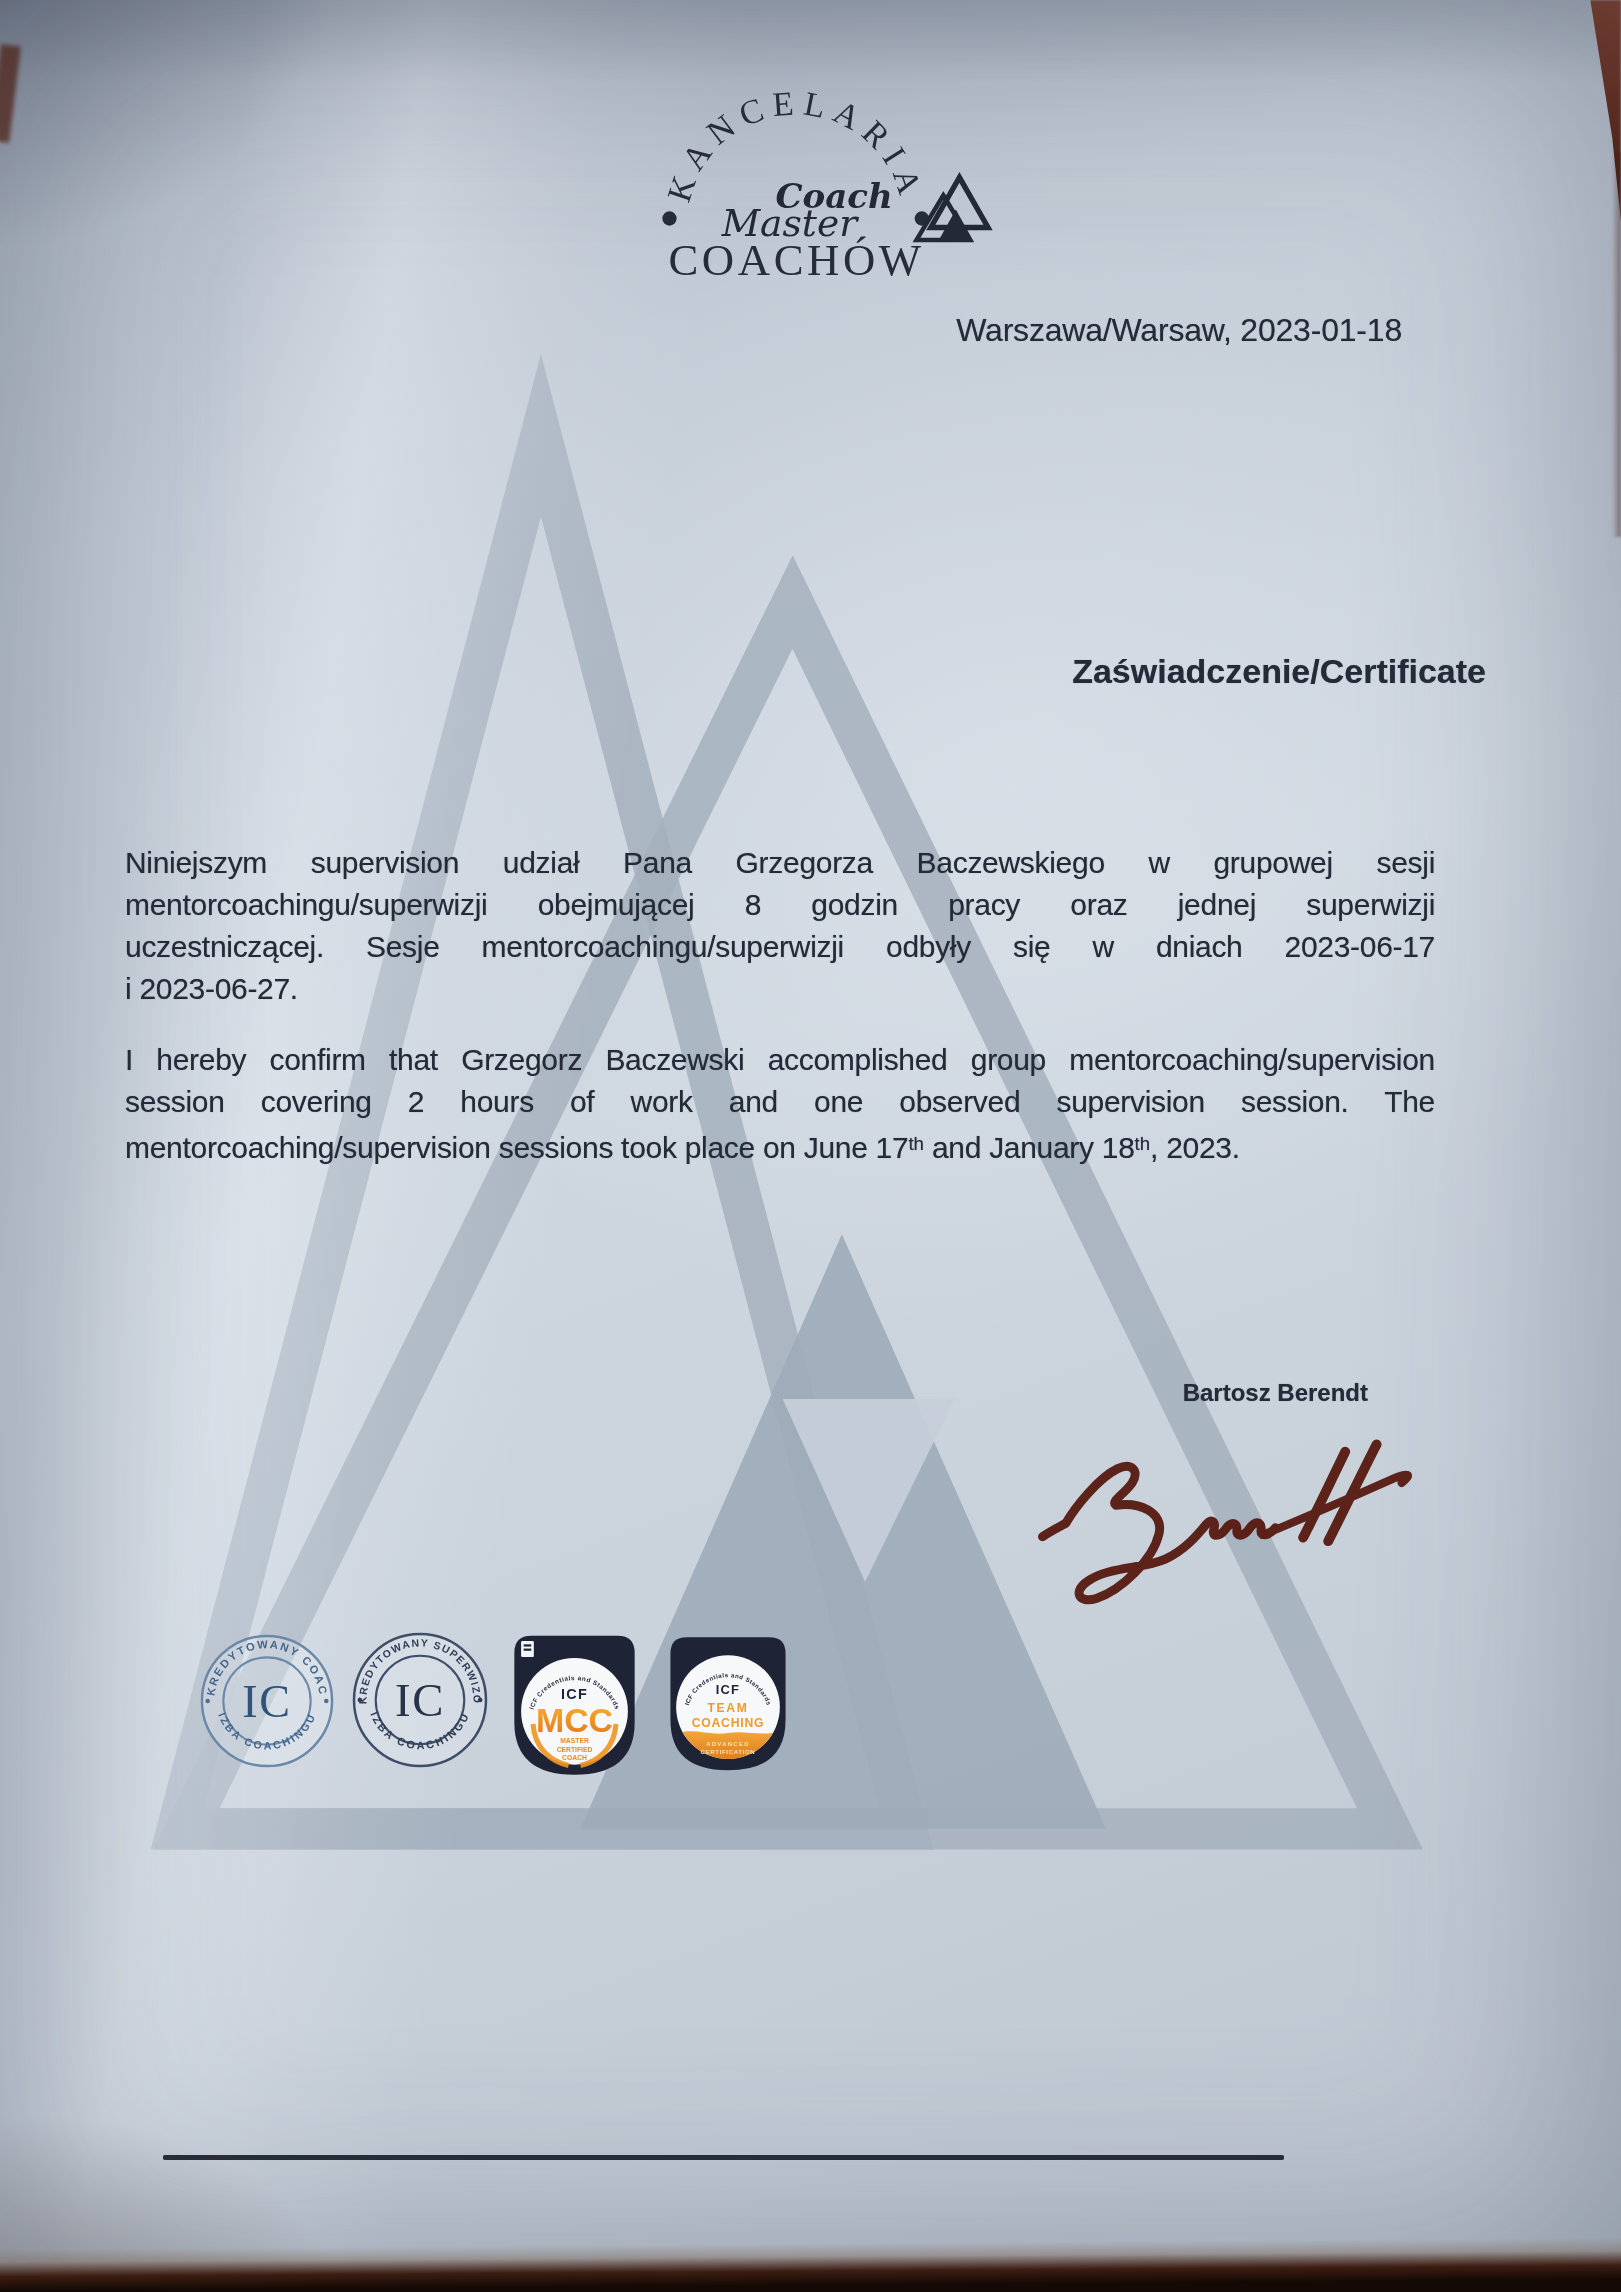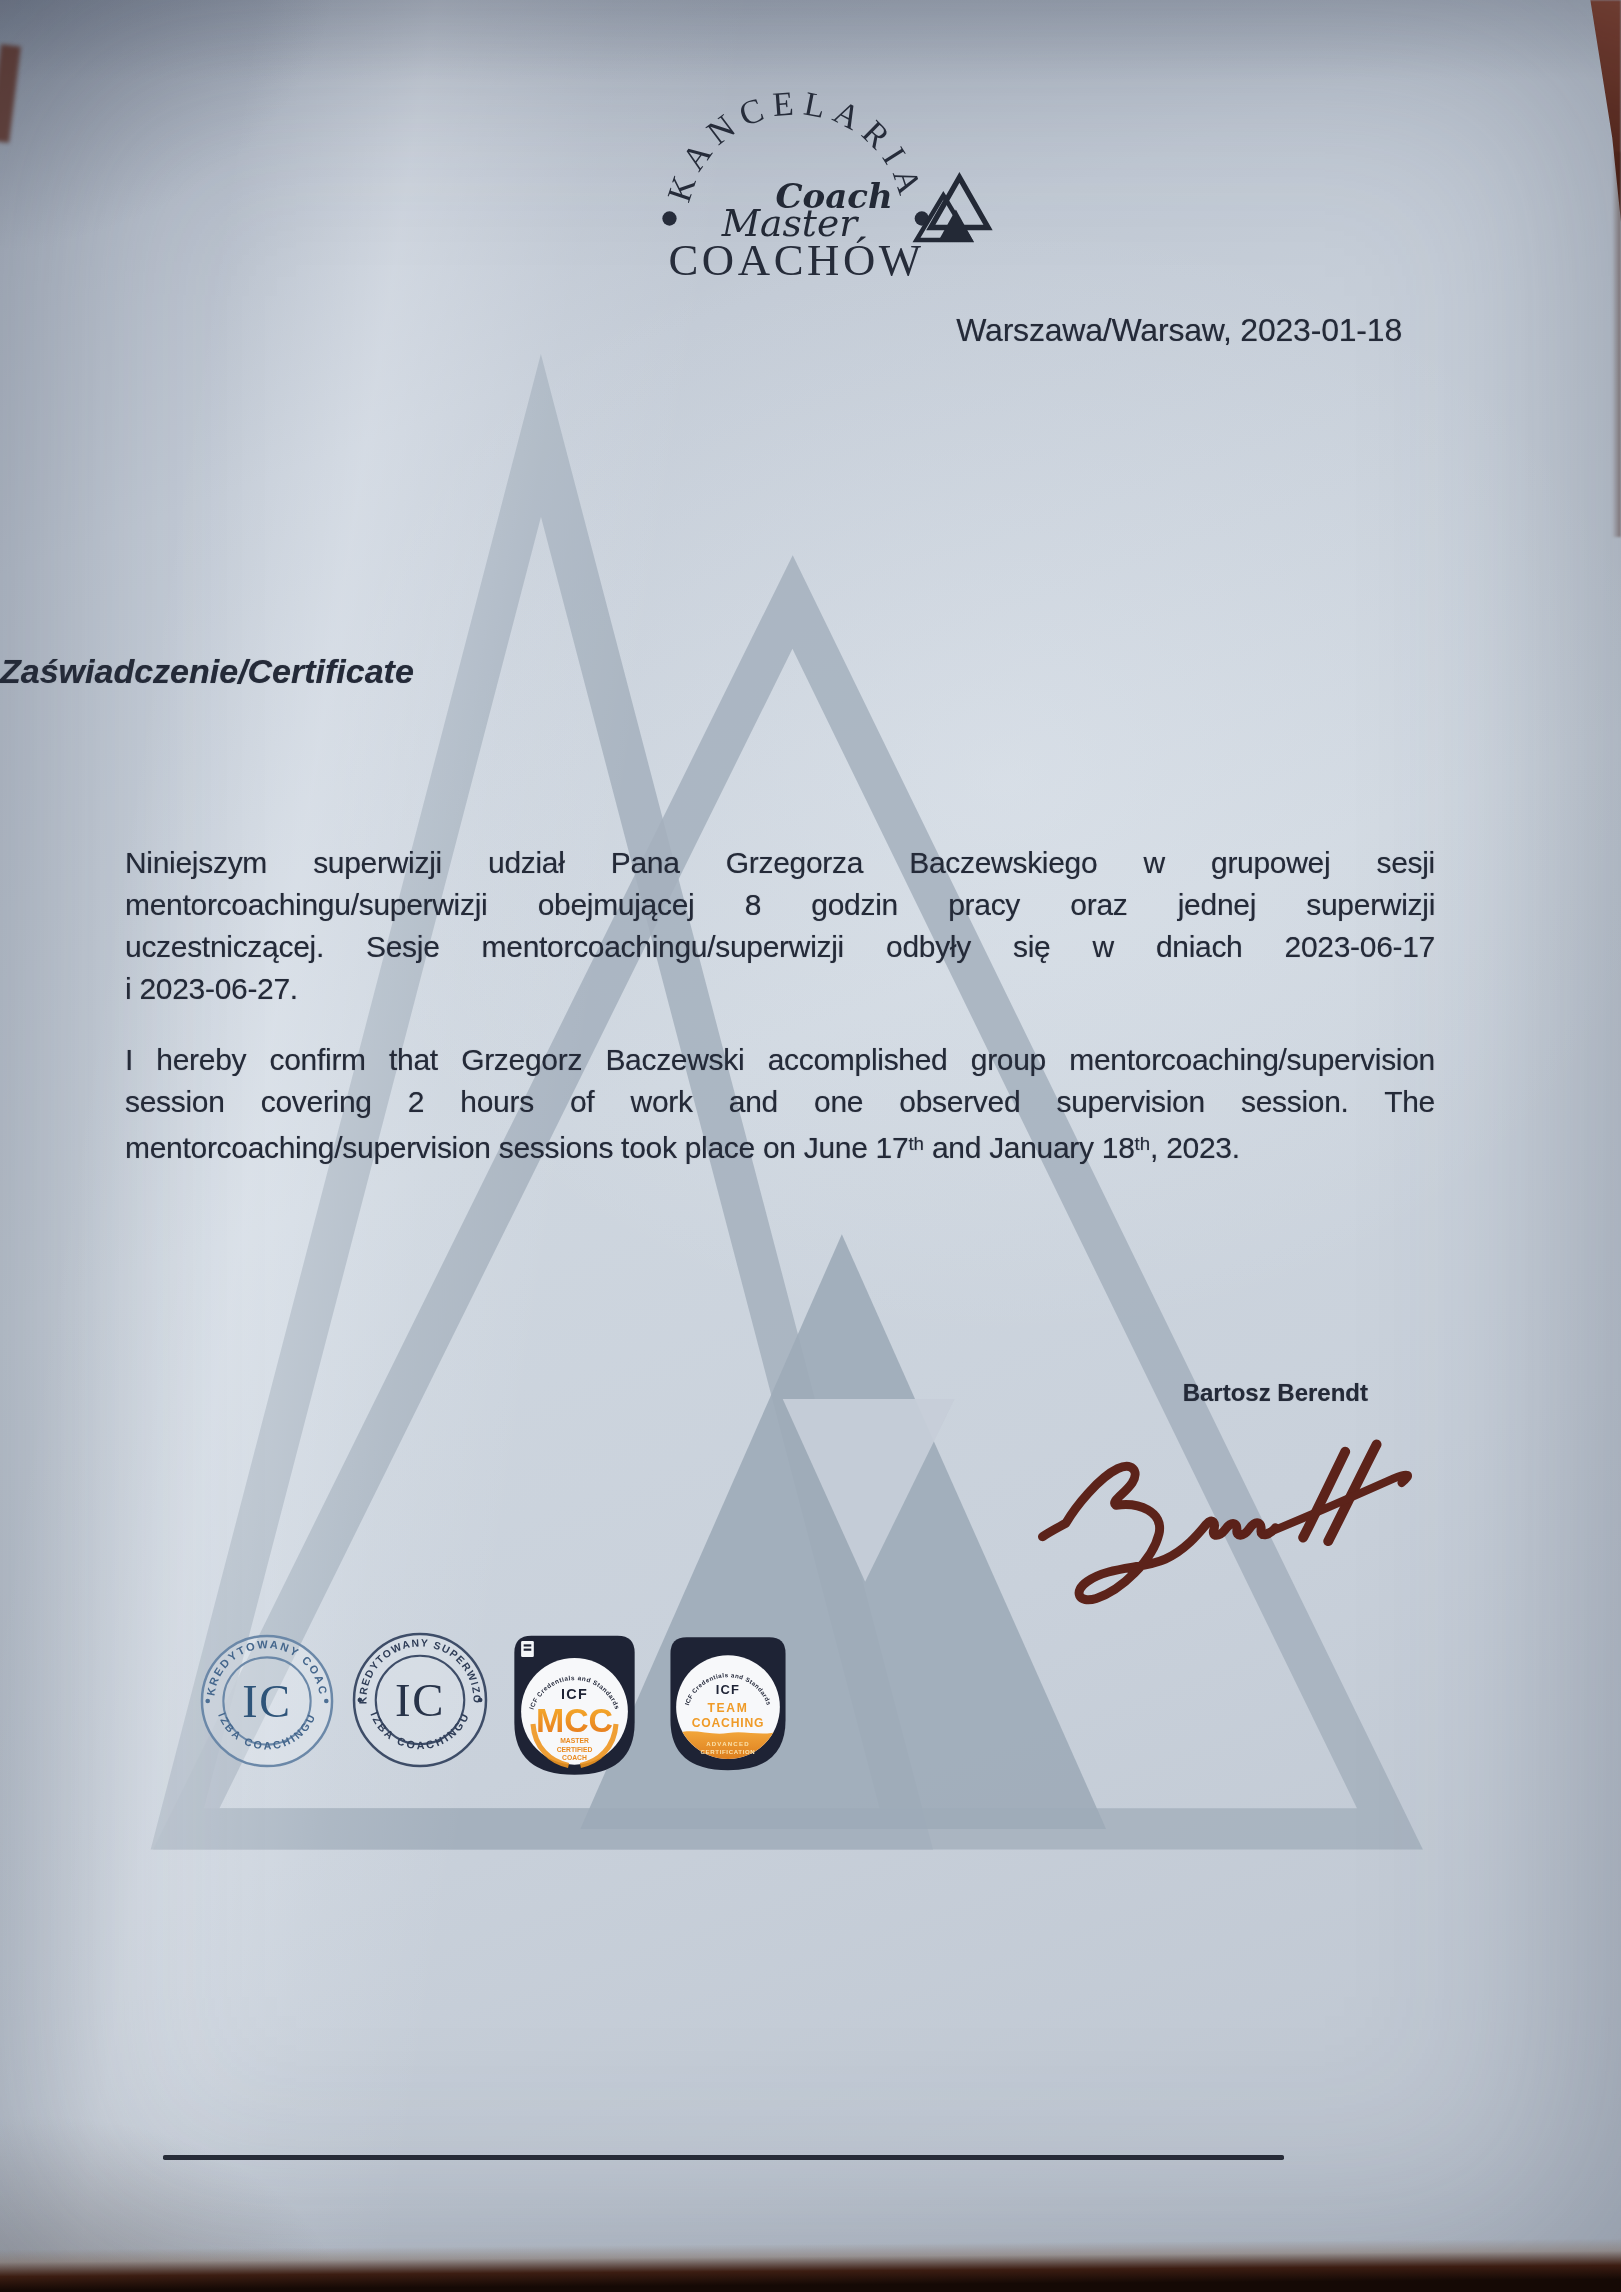--- a/index.html
+++ b/index.html
@@ -13,22 +13,22 @@
   .sheen{background:linear-gradient(99deg, rgba(255,255,255,0) 13%, rgba(246,250,255,0.34) 22%, rgba(246,250,255,0.10) 31%, rgba(255,255,255,0) 38%);}
   .vignette{box-shadow:inset 0 0 206px 49px rgba(48,57,76,0.30);}
   .cornerdark{background:
       radial-gradient(555px 430px at -3% -2%, rgba(46,54,72,0.38), rgba(46,54,72,0) 70%),
       radial-gradient(448px 287px at 2% 101%, rgba(52,40,36,0.30), rgba(52,40,36,0) 70%),
       linear-gradient(to bottom, rgba(66,74,92,0.18), rgba(66,74,92,0) 81px);}
   .watermark{position:absolute;left:0;top:0;}
   .logo{position:absolute;left:648px;top:77px;}
   .dateline{position:absolute;top:312px;right:219px;font-size:32px;letter-spacing:-0.2px;
     text-shadow:0 0 0.9px rgba(40,46,62,0.5);}
-  .doc-title{position:absolute;top:652px;left:0;width:1486px;text-align:left;
-    font-size:34px;font-weight:700;text-shadow:0 0 0.9px rgba(40,46,62,0.55);font-style:italic;}
+  .doc-title{position:absolute;top:652px;left:0;width:1486px;text-align:right;
+    font-size:34px;font-weight:700;text-shadow:0 0 0.9px rgba(40,46,62,0.55);}
   .para{position:absolute;left:125px;width:1310px;font-size:30px;letter-spacing:-0.3px;
     text-shadow:0 0 0.9px rgba(40,46,62,0.5);}
   .para-pl{top:842px;}
   .para-en{top:1039px;}
   .pline{height:42px;line-height:42px;text-align:justify;text-align-last:justify;}
   .pline-left{height:42px;line-height:42px;text-align:left;}
   sup.ord{font-size:0.62em;vertical-align:0.45em;letter-spacing:0;}
   .signer{position:absolute;top:1379px;right:253px;font-size:24px;font-weight:700;
     text-shadow:0 0 0.9px rgba(40,46,62,0.5);}
   .signature-svg{position:absolute;left:1021px;top:1429px;}
@@ -81,21 +81,21 @@
       <path d="M344 148 L364 184 L324 184 Z" fill="#232936" stroke="none"></path>
     </g>
     <text x="166" y="221" text-anchor="middle" font-family="Liberation Serif, serif" font-size="50" letter-spacing="4" fill="#262c3a">COACHÓW</text>
   </svg>
 
   <div class="dateline">Warszawa/Warsaw, 2023-01-18</div>
 
   <div class="doc-title">Zaświadczenie/Certificate</div>
 
   <div class="para para-pl">
-    <div class="pline">Niniejszym superwizji udział Pana Grzegorza Baczewskiego w grupowej sesji</div>
+    <div class="pline">Niniejszym supervision udział Pana Grzegorza Baczewskiego w grupowej sesji</div>
     <div class="pline">mentorcoachingu/superwizji obejmującej 8 godzin pracy oraz jednej superwizji</div>
     <div class="pline">uczestniczącej. Sesje mentorcoachingu/superwizji odbyły się w dniach 2023-06-17</div>
     <div class="pline-left">i 2023-06-27.</div>
   </div>
 
   <div class="para para-en">
     <div class="pline">I hereby confirm that Grzegorz Baczewski accomplished group mentorcoaching/supervision</div>
     <div class="pline">session covering 2 hours of work and one observed supervision session. The</div>
     <div class="pline-left"><span>mentorcoaching/supervision sessions took place on June 17</span><sup class="ord">th</sup><span> and January 18</span><sup class="ord">th</sup><span>, 2023.</span></div>
   </div>

